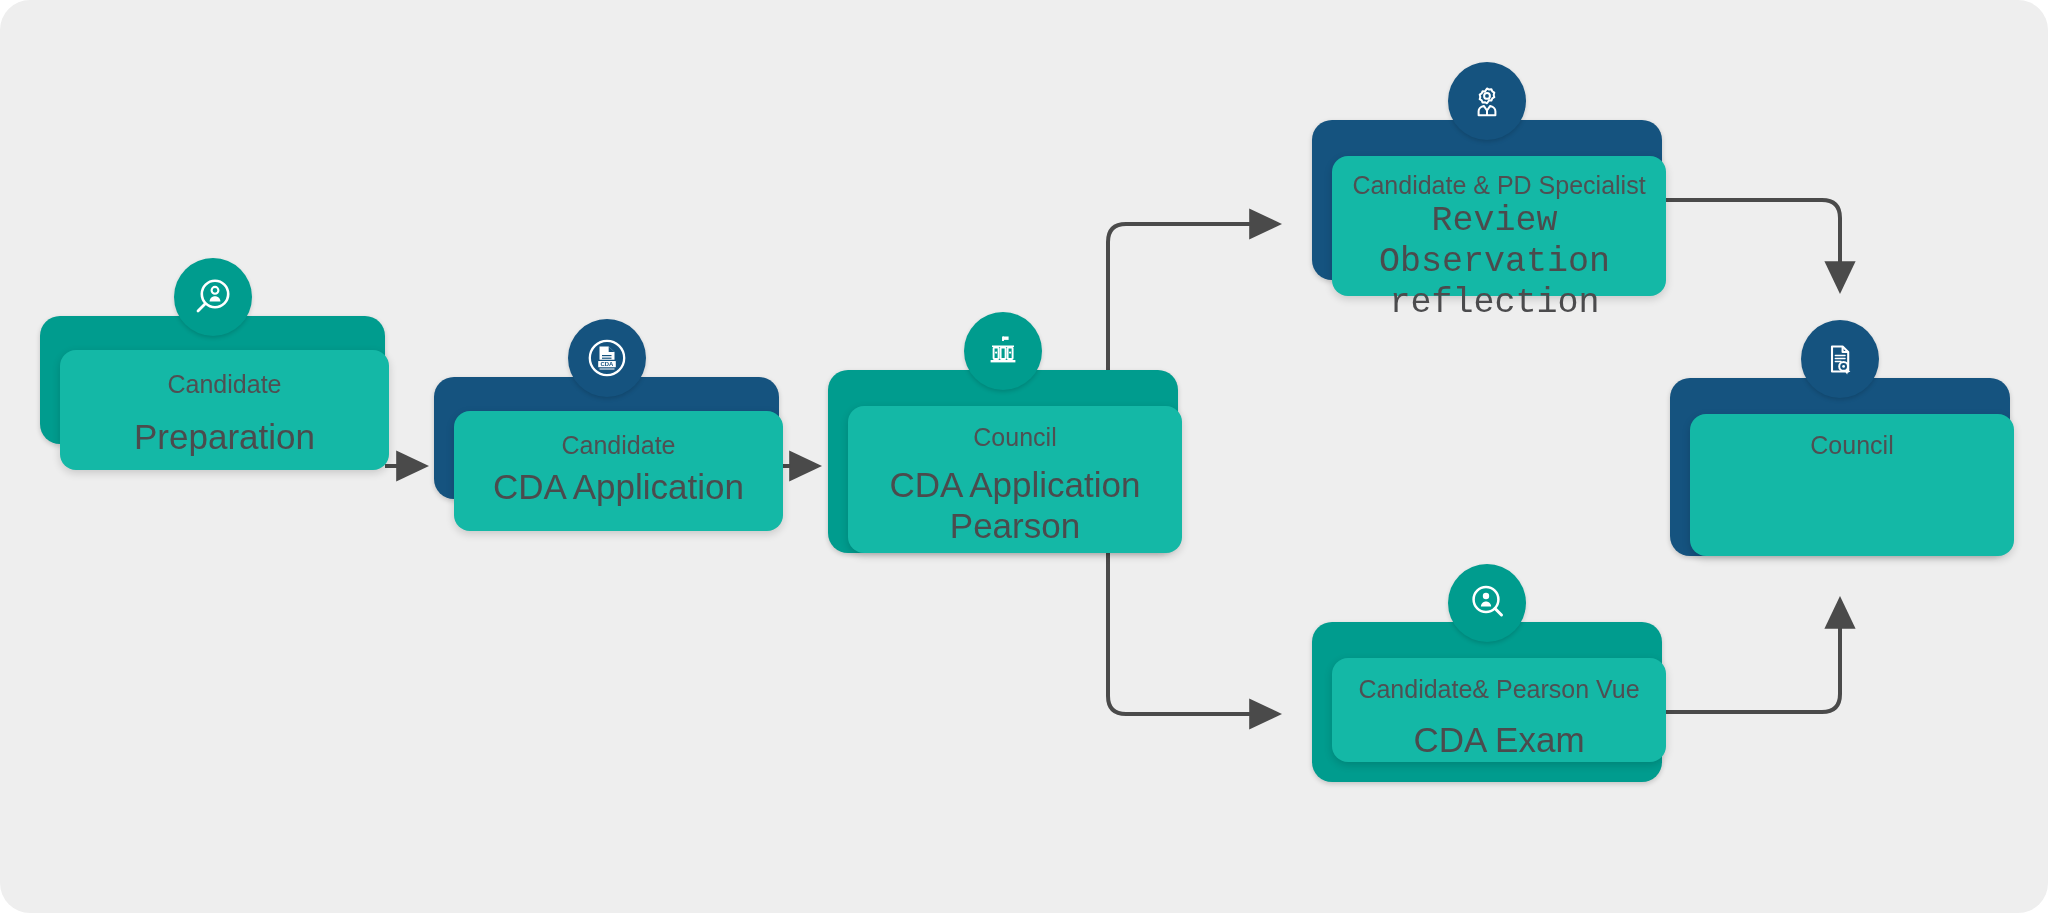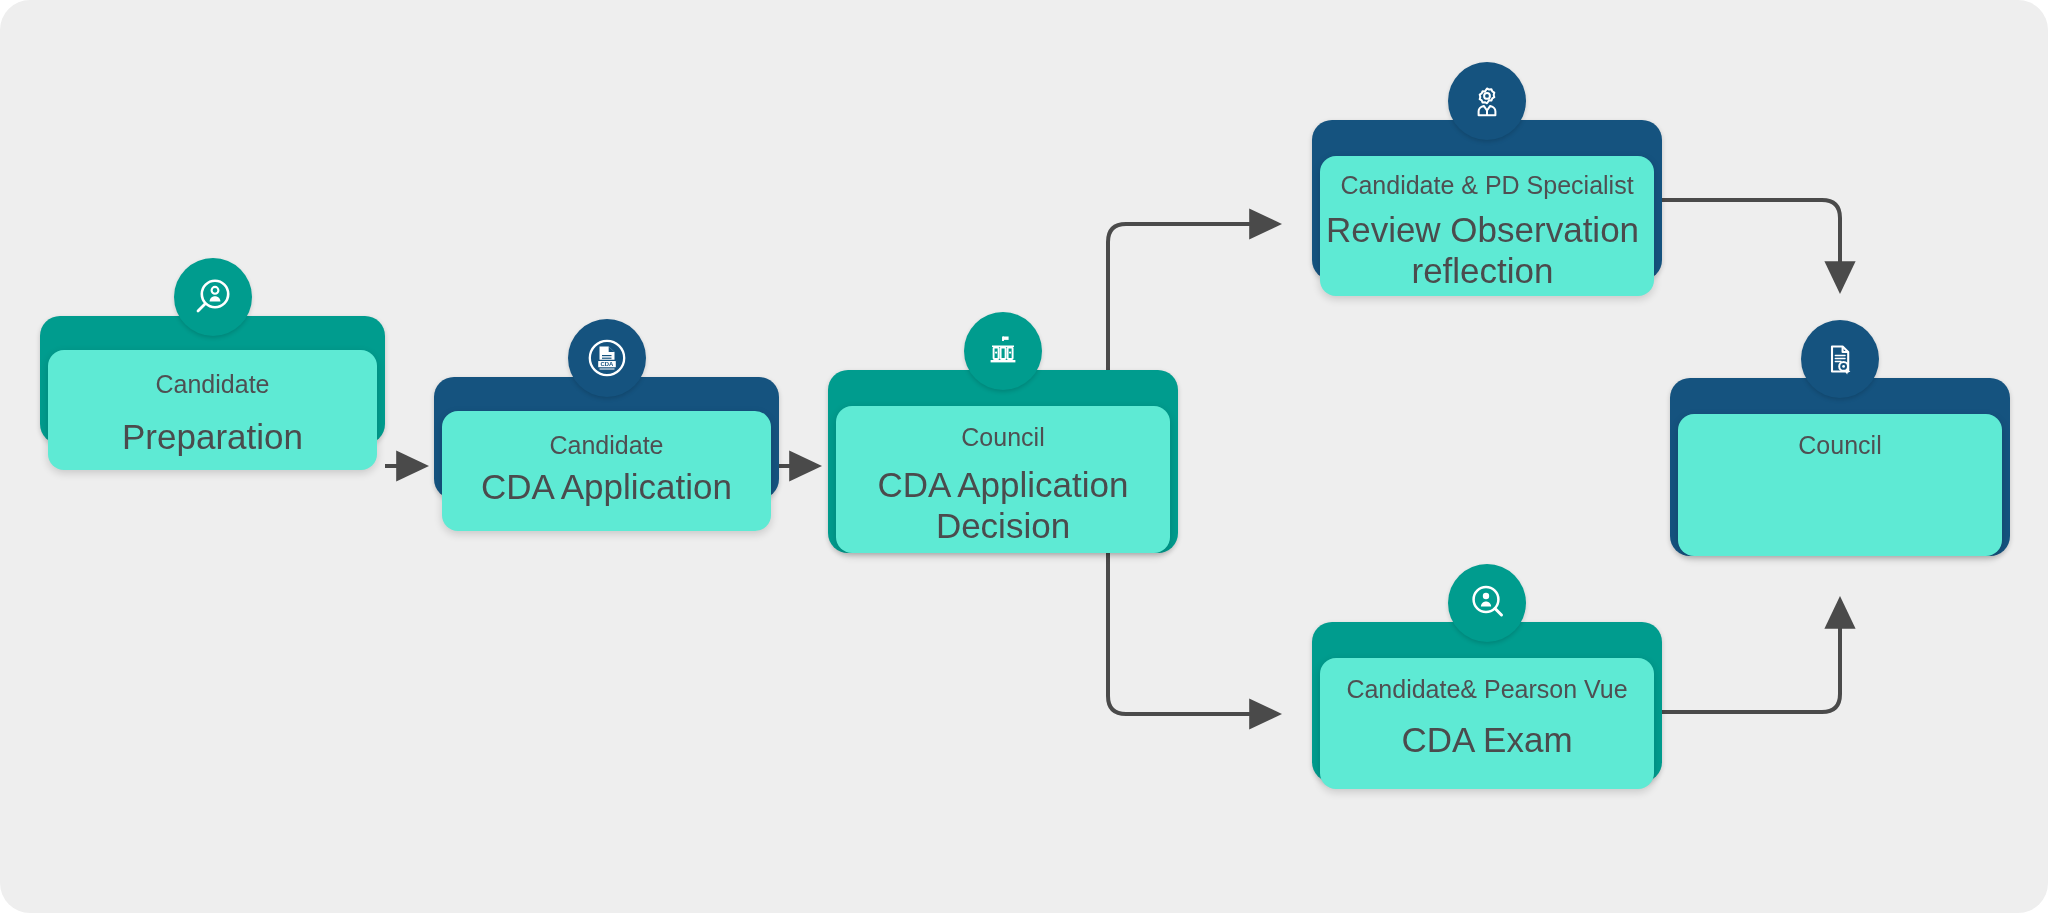--- a/index.html
+++ b/index.html
@@ -34,23 +34,23 @@
     transform:translateX(-50%);
     display:flex;align-items:center;justify-content:center;
     box-shadow:0 2px 4px rgba(0,0,0,.15);
   }
   .node.teal .badge{background:#009c8e;}
   .node.blue .badge{background:#15537f;}
   .node .badge svg{display:block;}
 
   .node .whitecard{
     position:absolute;
-    left:8px;
+    left:20px;
     width:calc(100% - 16px);
-    background:#5eead4;
+    background:#14b8a6;
     border-radius:16px;
     box-shadow:0 3px 9px rgba(0,0,0,.16);
     display:flex;
     flex-direction:column;
     align-items:center;
     justify-content:flex-start;
     box-sizing:border-box;
   }
 
   .role{
@@ -158,53 +158,53 @@
           <rect x="18.6" y="17.6" width="5" height="11.4" rx="0.8"></rect>
           <rect x="25.6" y="17.6" width="5" height="11.4" rx="0.8"></rect>
           <path d="M8.6 30h24.8v2.4H8.6z" fill="#ffffff" stroke="none"></path>
         </g>
         <circle cx="14.1" cy="22.6" r="1.1" fill="#ffffff"></circle>
         <circle cx="28.1" cy="22.6" r="1.1" fill="#ffffff"></circle>
       </svg>
     </div>
     <div class="whitecard" style="top:36px; height:147px; padding-top:16px;">
       <div class="role">Council</div>
-      <div class="title wrap" style="margin-top:11px; max-width:290px;">CDA Application Decision</div>
+      <div class="title wrap" style="margin-top:11px; max-width:290px;">CDA Application Pearson</div>
     </div>
   </div>
 
   <div class="node blue" style="left:1312px; top:120px; width:350px; height:160px;">
     <div class="backplate" style="height:160px;"></div>
     <div class="badge" style="top:-58px;">
       <svg width="44" height="44" viewBox="0 0 44 44" aria-hidden="true">
         <g fill="none" stroke="#ffffff" stroke-width="2" stroke-linejoin="round">
           <path d="M22 9.5l2.1 1.1 2.3-.4.9 2.2 2 1.2-.6 2.3.6 2.3-2 1.2-.9 2.2-2.3-.4L22 24.3l-2.1-1.1-2.3.4-.9-2.2-2-1.2.6-2.3-.6-2.3 2-1.2.9-2.2 2.3.4z"></path>
           <circle cx="22" cy="16.9" r="2.9"></circle>
           <path d="M13.6 36.2v-3.9c0-2.9 2.3-4.6 5.2-5.4l3.2 4.6 3.2-4.6c2.9.8 5.2 2.5 5.2 5.4v3.9z"></path>
           <path d="M22 31.5v4.7"></path>
         </g>
       </svg>
     </div>
     <div class="whitecard" style="top:36px; height:140px; padding-top:14px; overflow:visible;">
       <div class="role">Candidate &amp; PD Specialist</div>
-      <div class="title wrap" style="margin-top:8px; width:350px; margin-left:-9px;">Review Observation reflection</div>
+      <div class="title wrap" style="margin-top:0; width:350px; margin-left:-9px;font-family:Liberation Mono, monospace;">Review Observation reflection</div>
     </div>
   </div>
 
   <div class="node teal" style="left:1312px; top:622px; width:350px; height:160px;">
     <div class="backplate" style="height:160px;"></div>
     <div class="badge" style="top:-58px;">
       <svg width="44" height="44" viewBox="0 0 44 44" aria-hidden="true">
         <circle cx="21" cy="18.5" r="12.4" fill="none" stroke="#ffffff" stroke-width="2.5"></circle>
         <line x1="30" x2="36.5" y1="27.5" y2="34" stroke="#ffffff" stroke-width="3" stroke-linecap="round"></line>
         <circle cx="21" cy="15" r="3.2" fill="#ffffff"></circle>
         <path d="M15.9 25.6c0-3.1 2.3-5.2 5.1-5.2s5.1 2.1 5.1 5.2z" fill="#ffffff"></path>
       </svg>
     </div>
-    <div class="whitecard" style="top:36px; height:131px; padding-top:16px;">
+    <div class="whitecard" style="top:36px; height:104px; padding-top:16px;">
       <div class="role wrap" style="max-width:290px;">Candidate&amp; Pearson Vue</div>
       <div class="title" style="margin-top:14px;text-align:right;">CDA Exam</div>
     </div>
   </div>
 
   <div class="node blue" style="left:1670px; top:378px; width:340px; height:178px;">
     <div class="backplate" style="height:178px;"></div>
     <div class="badge" style="top:-58px;">
       <svg width="44" height="44" viewBox="0 0 44 44" aria-hidden="true">
         <path d="M14 9.5h10.6l5.6 5.5v19.5H14z" fill="none" stroke="#ffffff" stroke-width="2.1" stroke-linejoin="round"></path>

